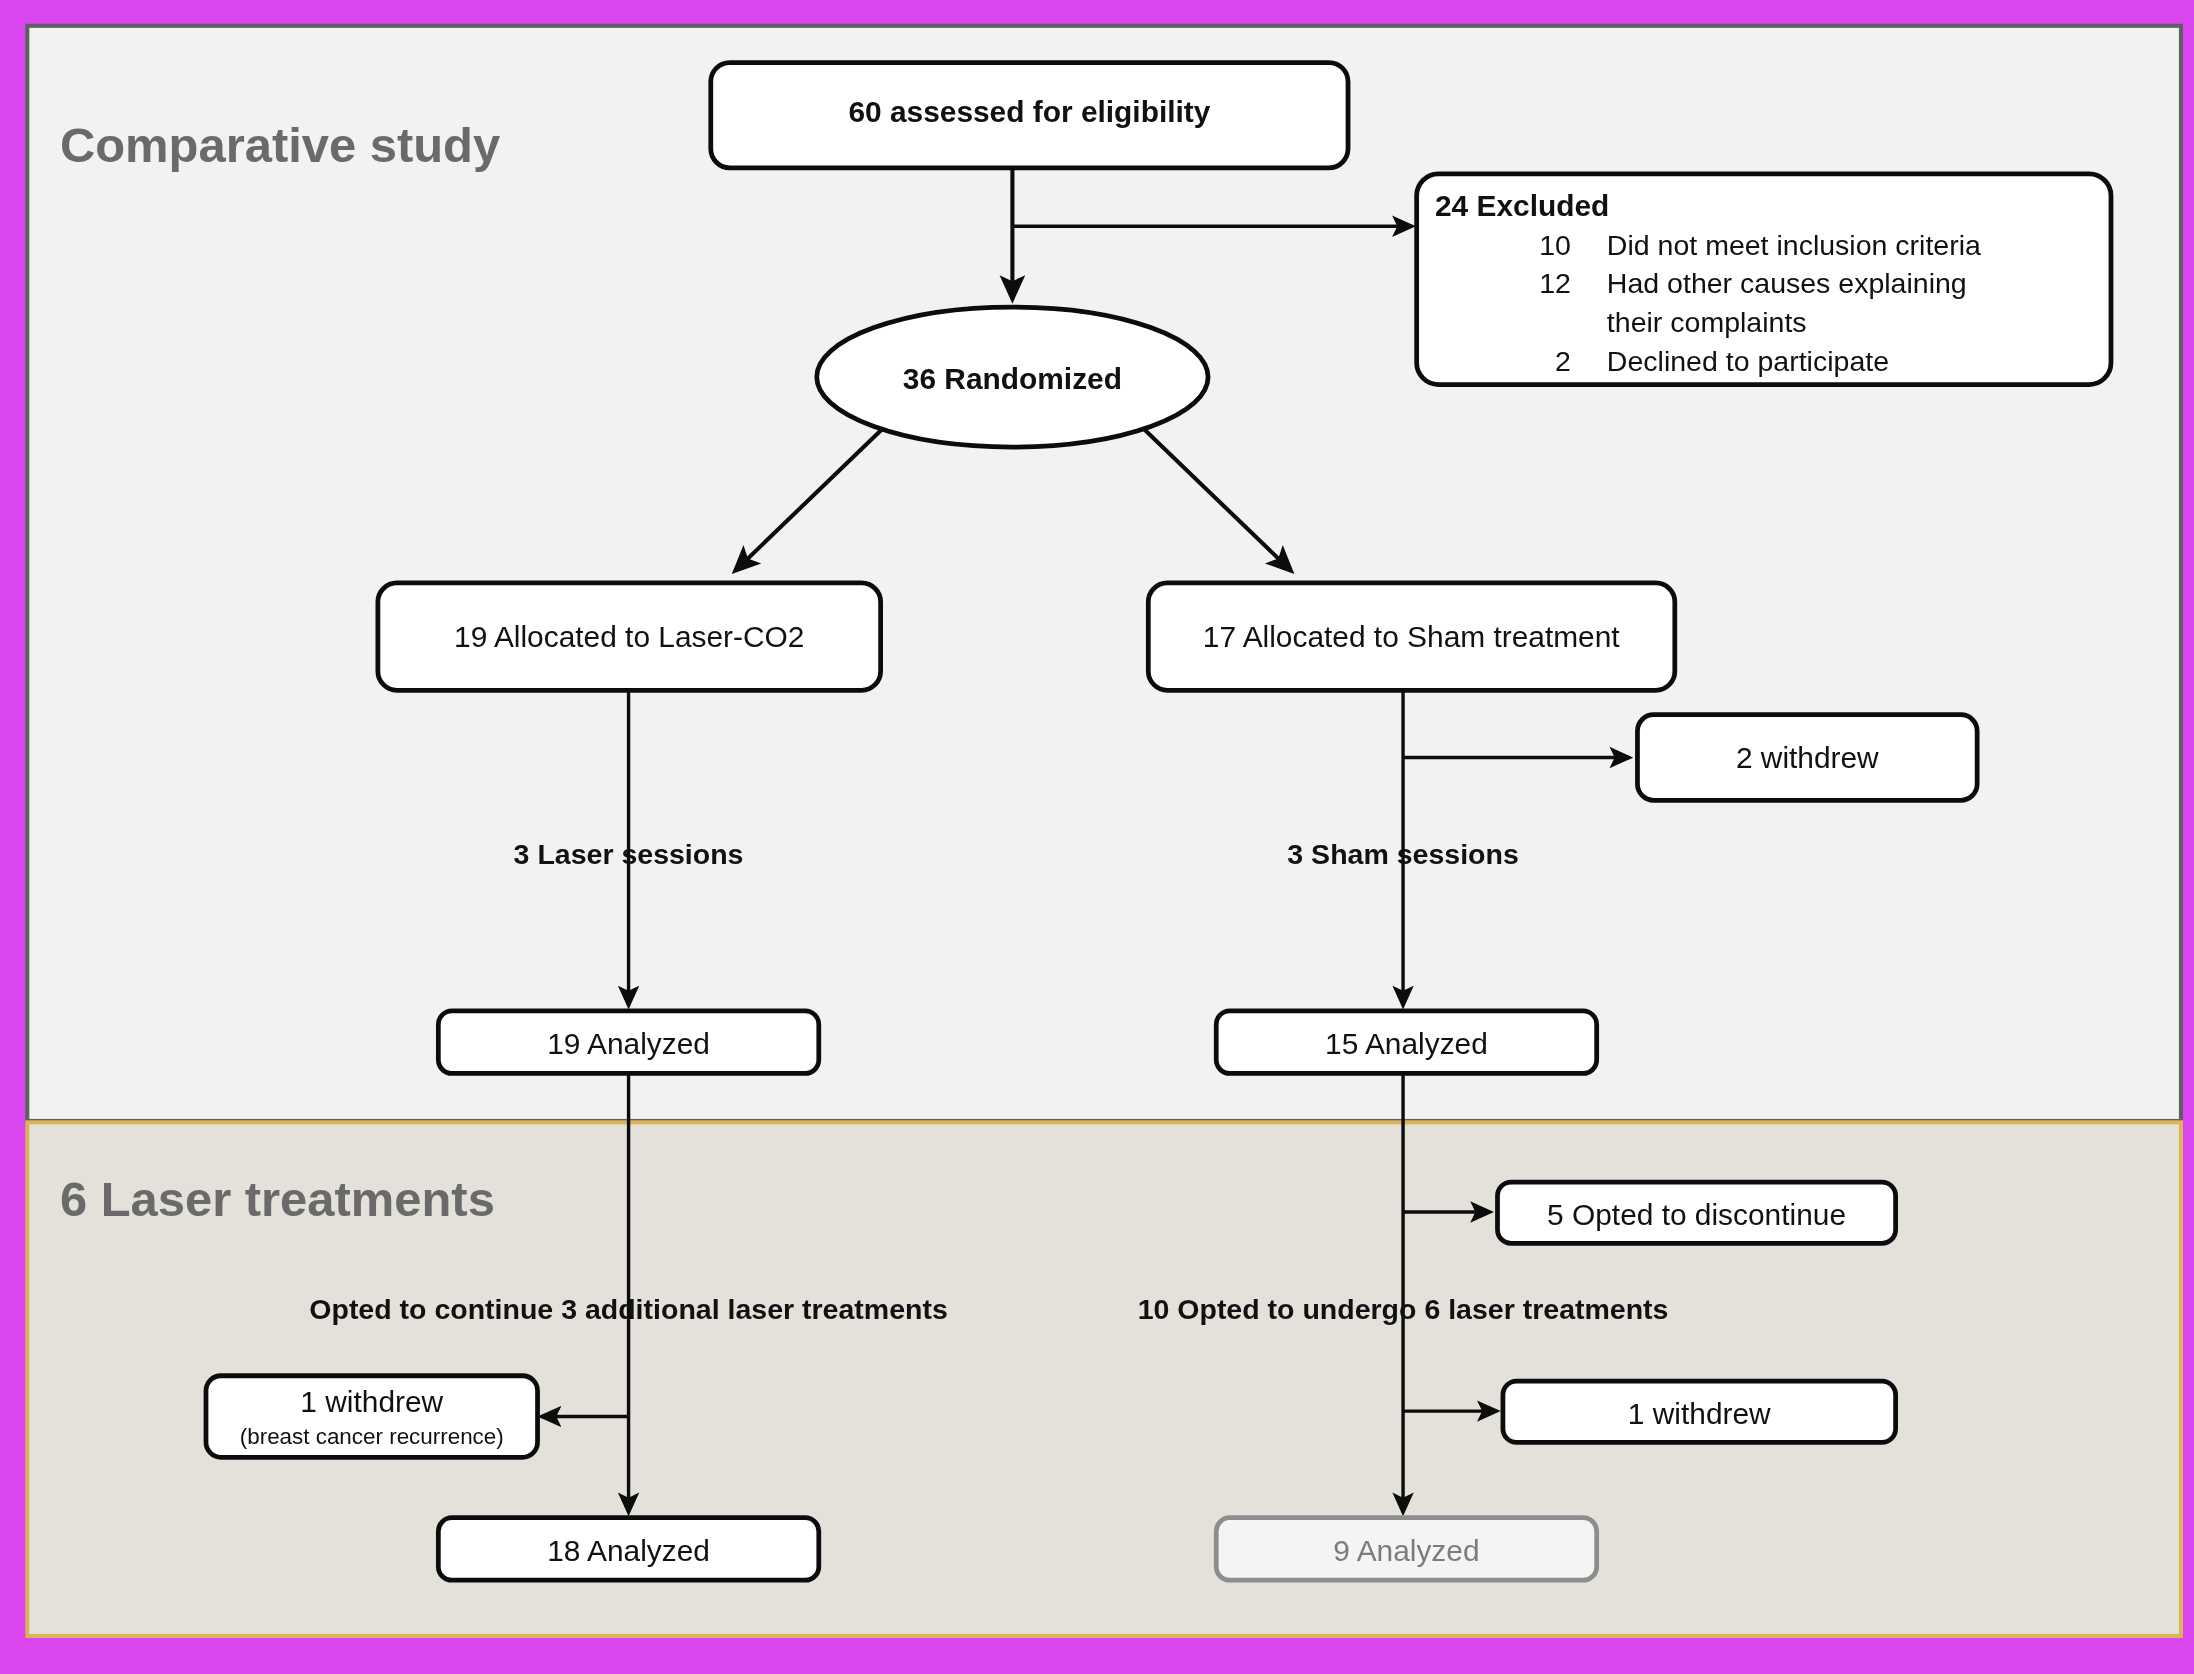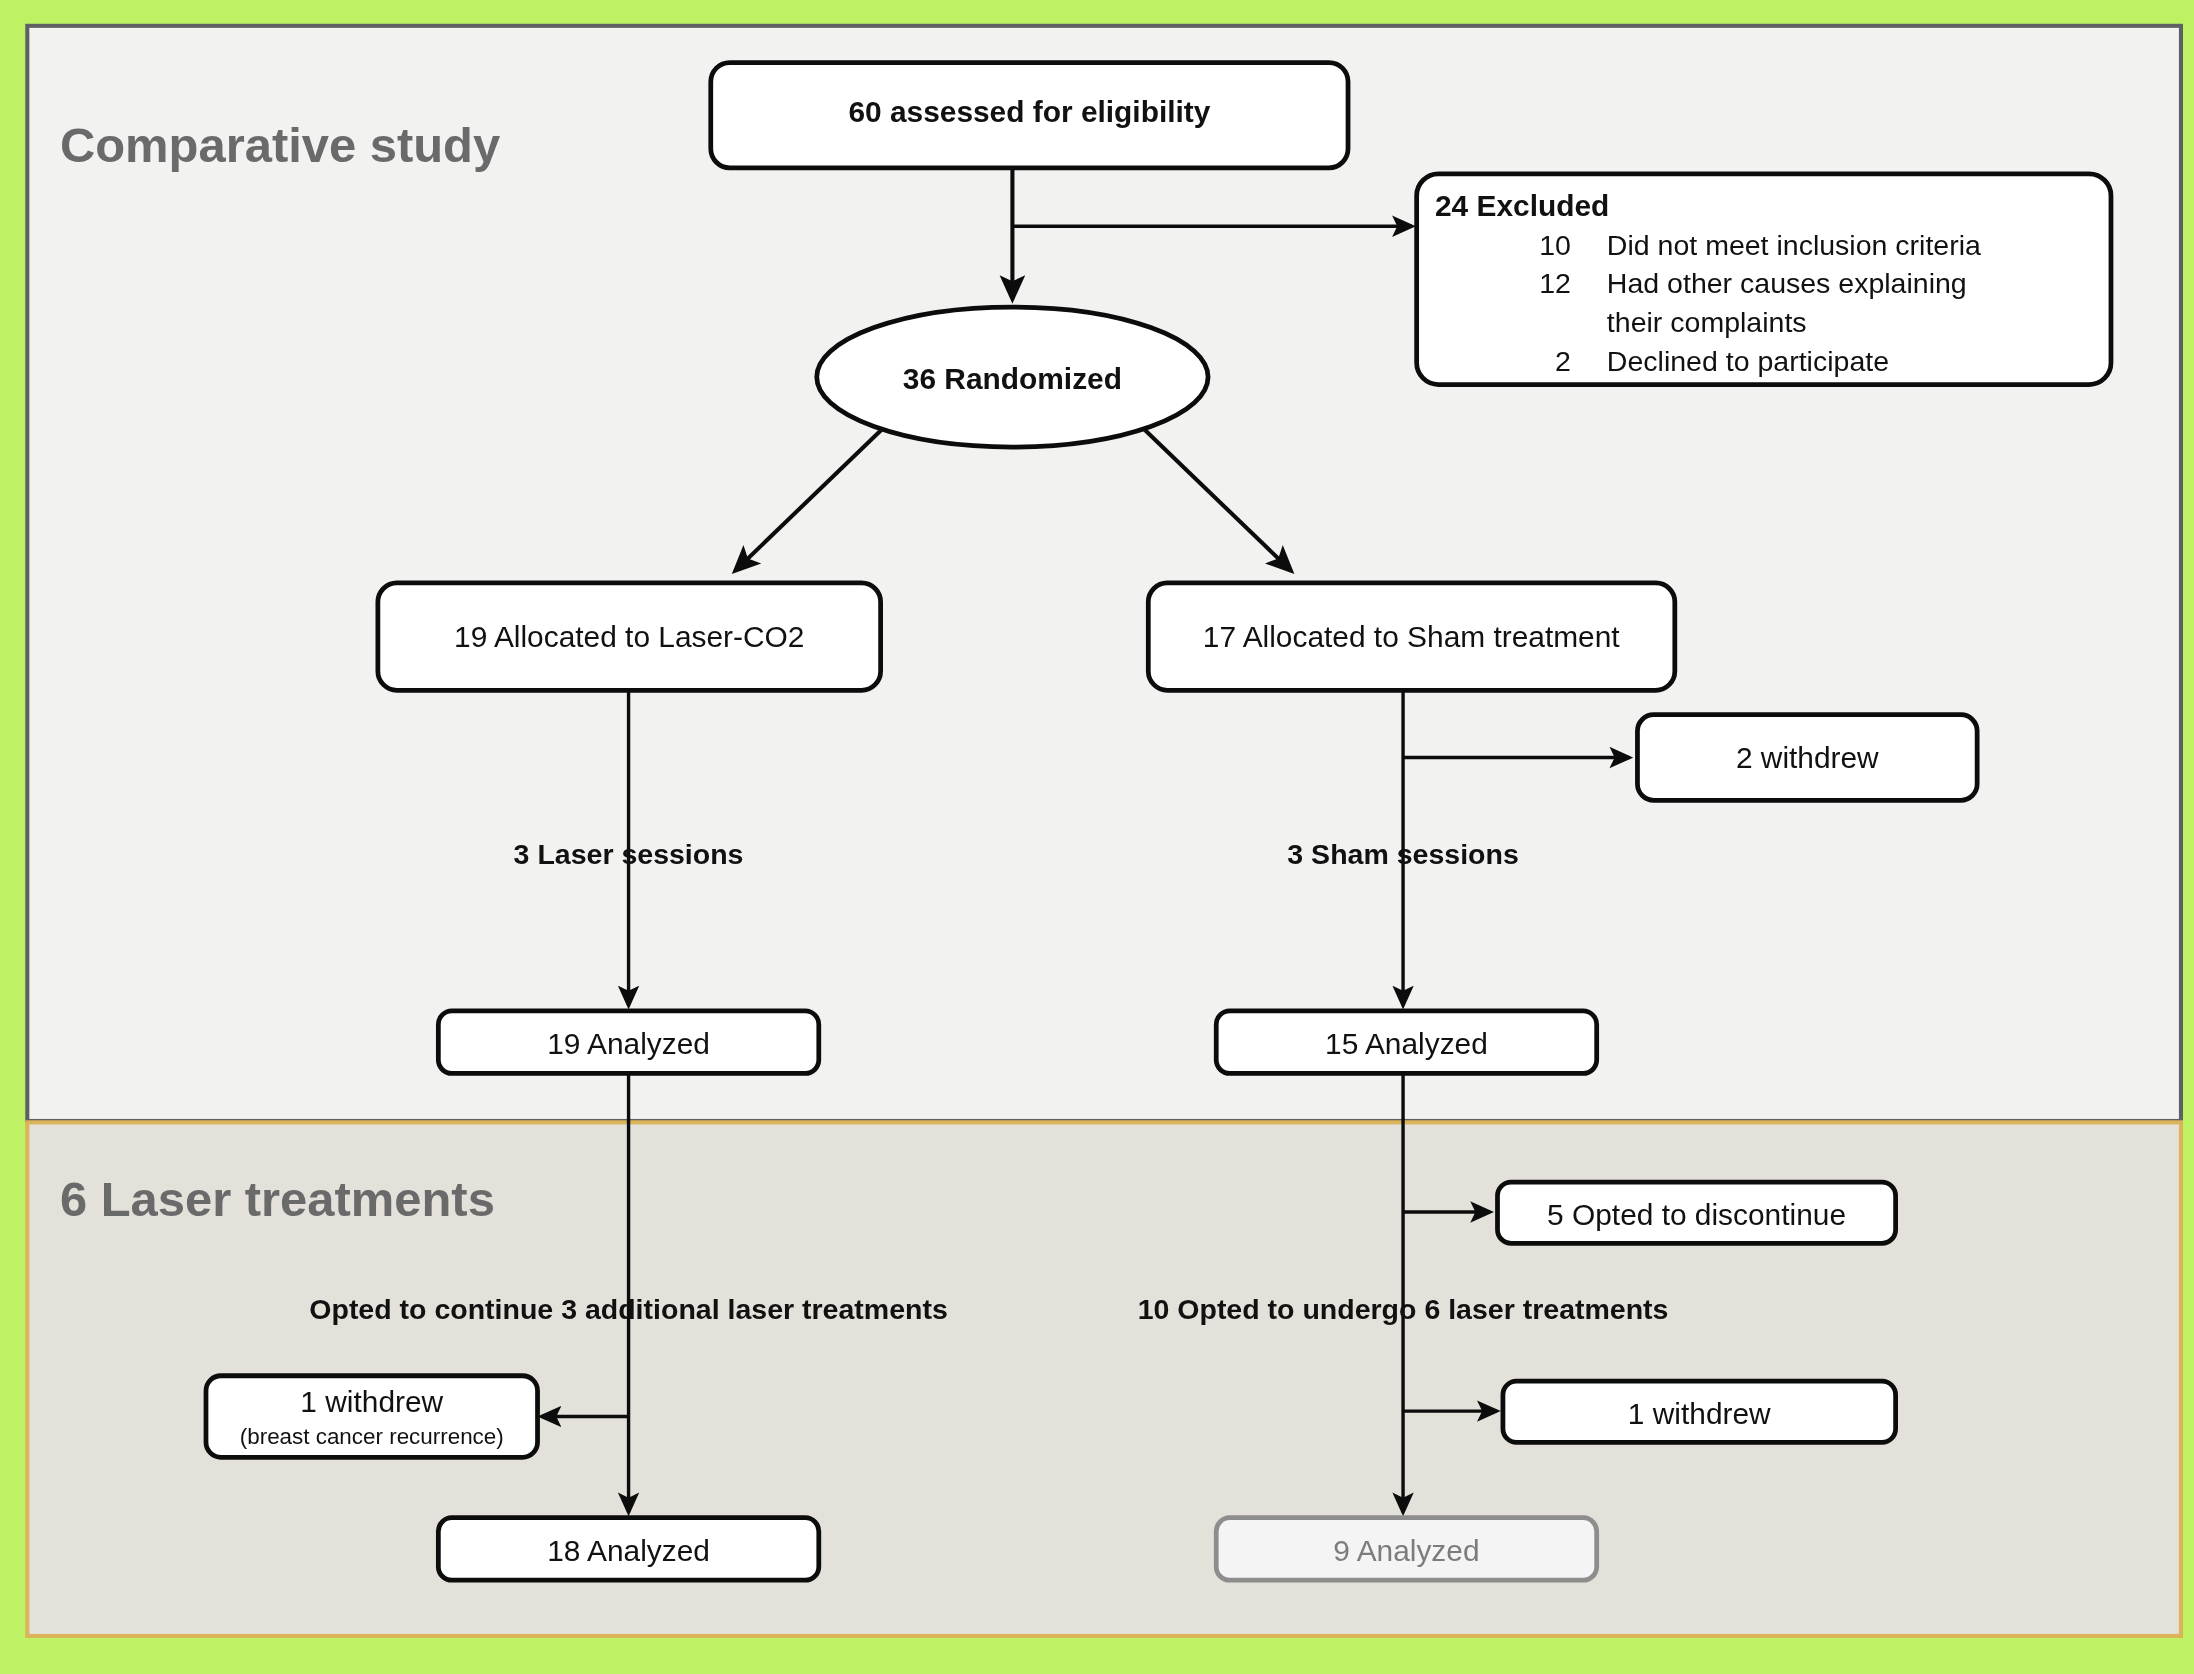--- a/index.html
+++ b/index.html
@@ -4,21 +4,21 @@
 <style>
   html, body {
     margin: 0;
     padding: 0;
     background: #ffffff;
   }
   #stage {
     position: relative;
     width: 2194px;
     height: 1674px;
-    background: #bef264;
+    background: #d946ef;
     font-family: "Liberation Sans", sans-serif;
     overflow: hidden;
   }
   svg.flow {
     position: absolute;
     top: 0;
     left: 0;
     width: 2194px;
     height: 1674px;
     display: block;

